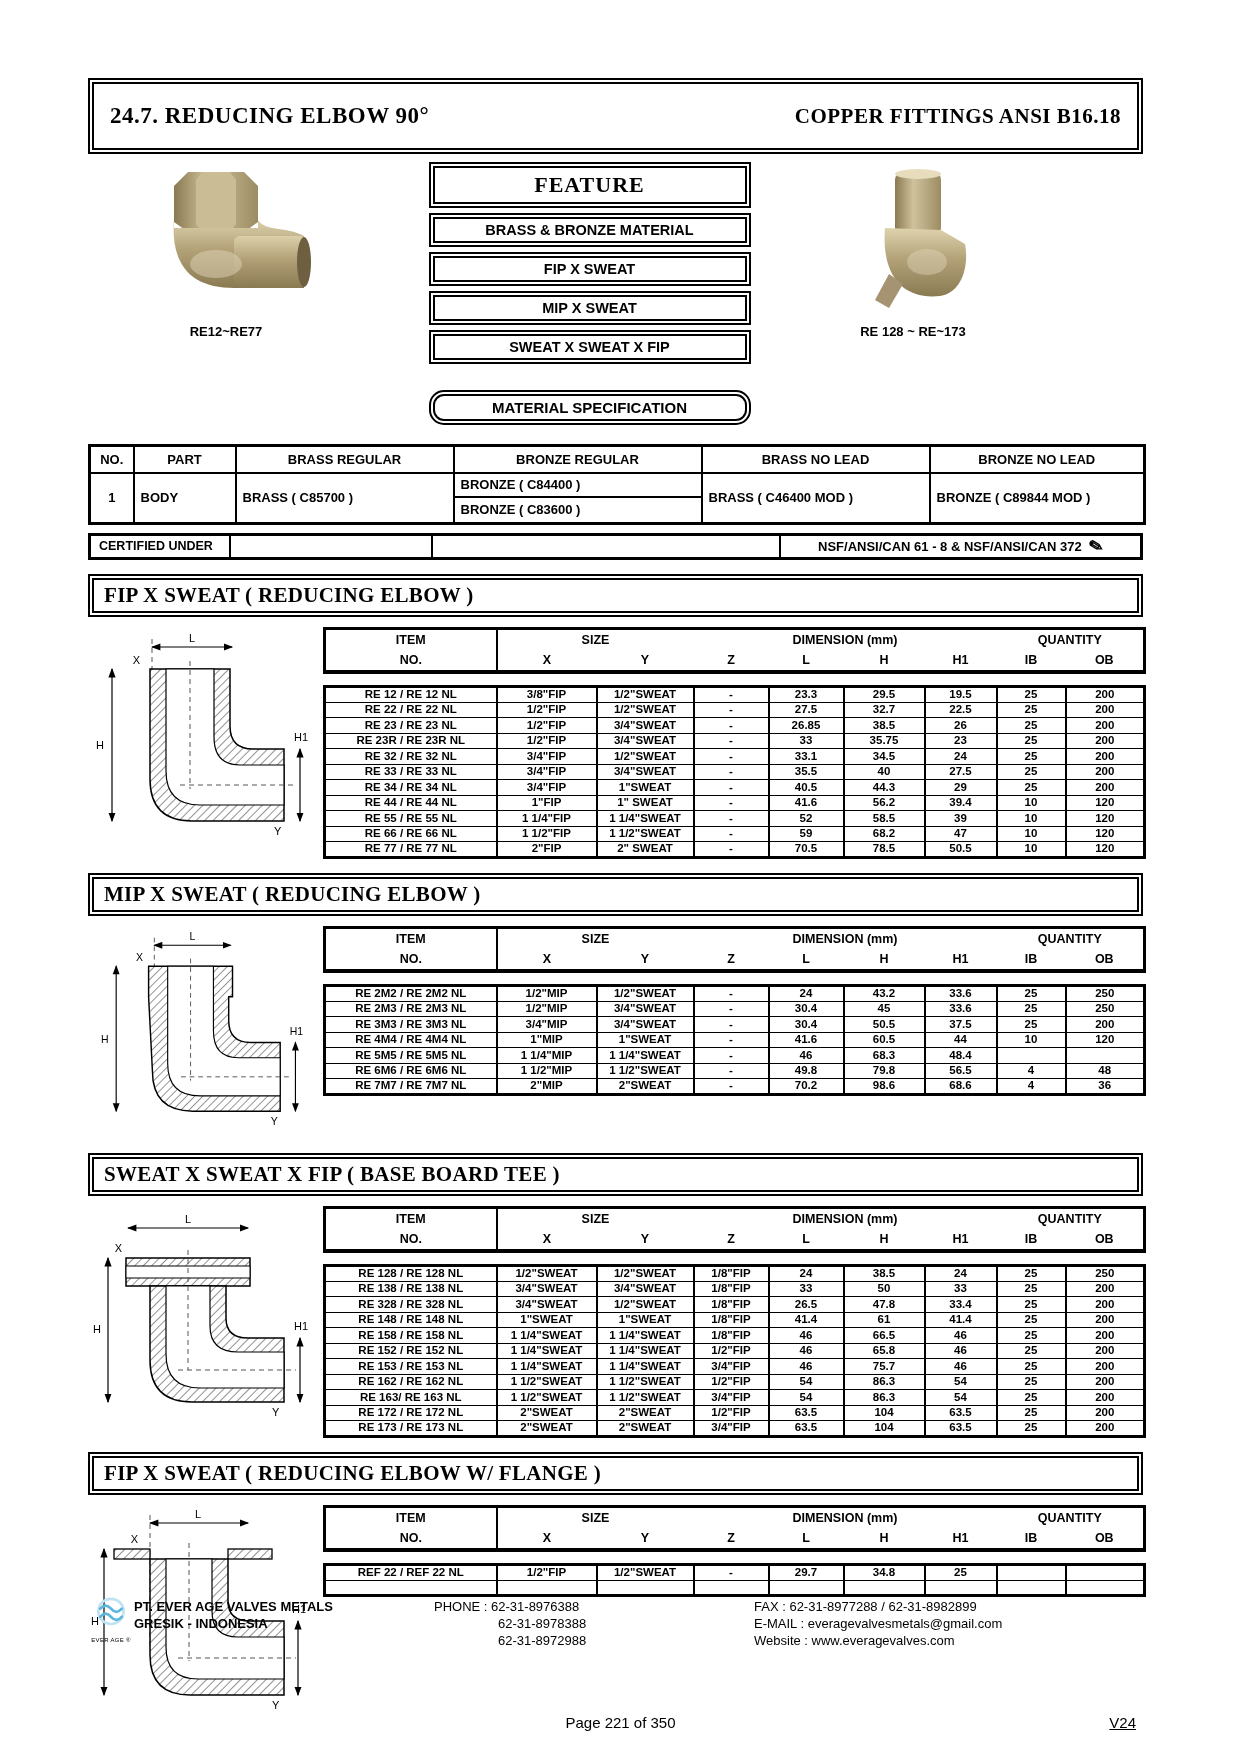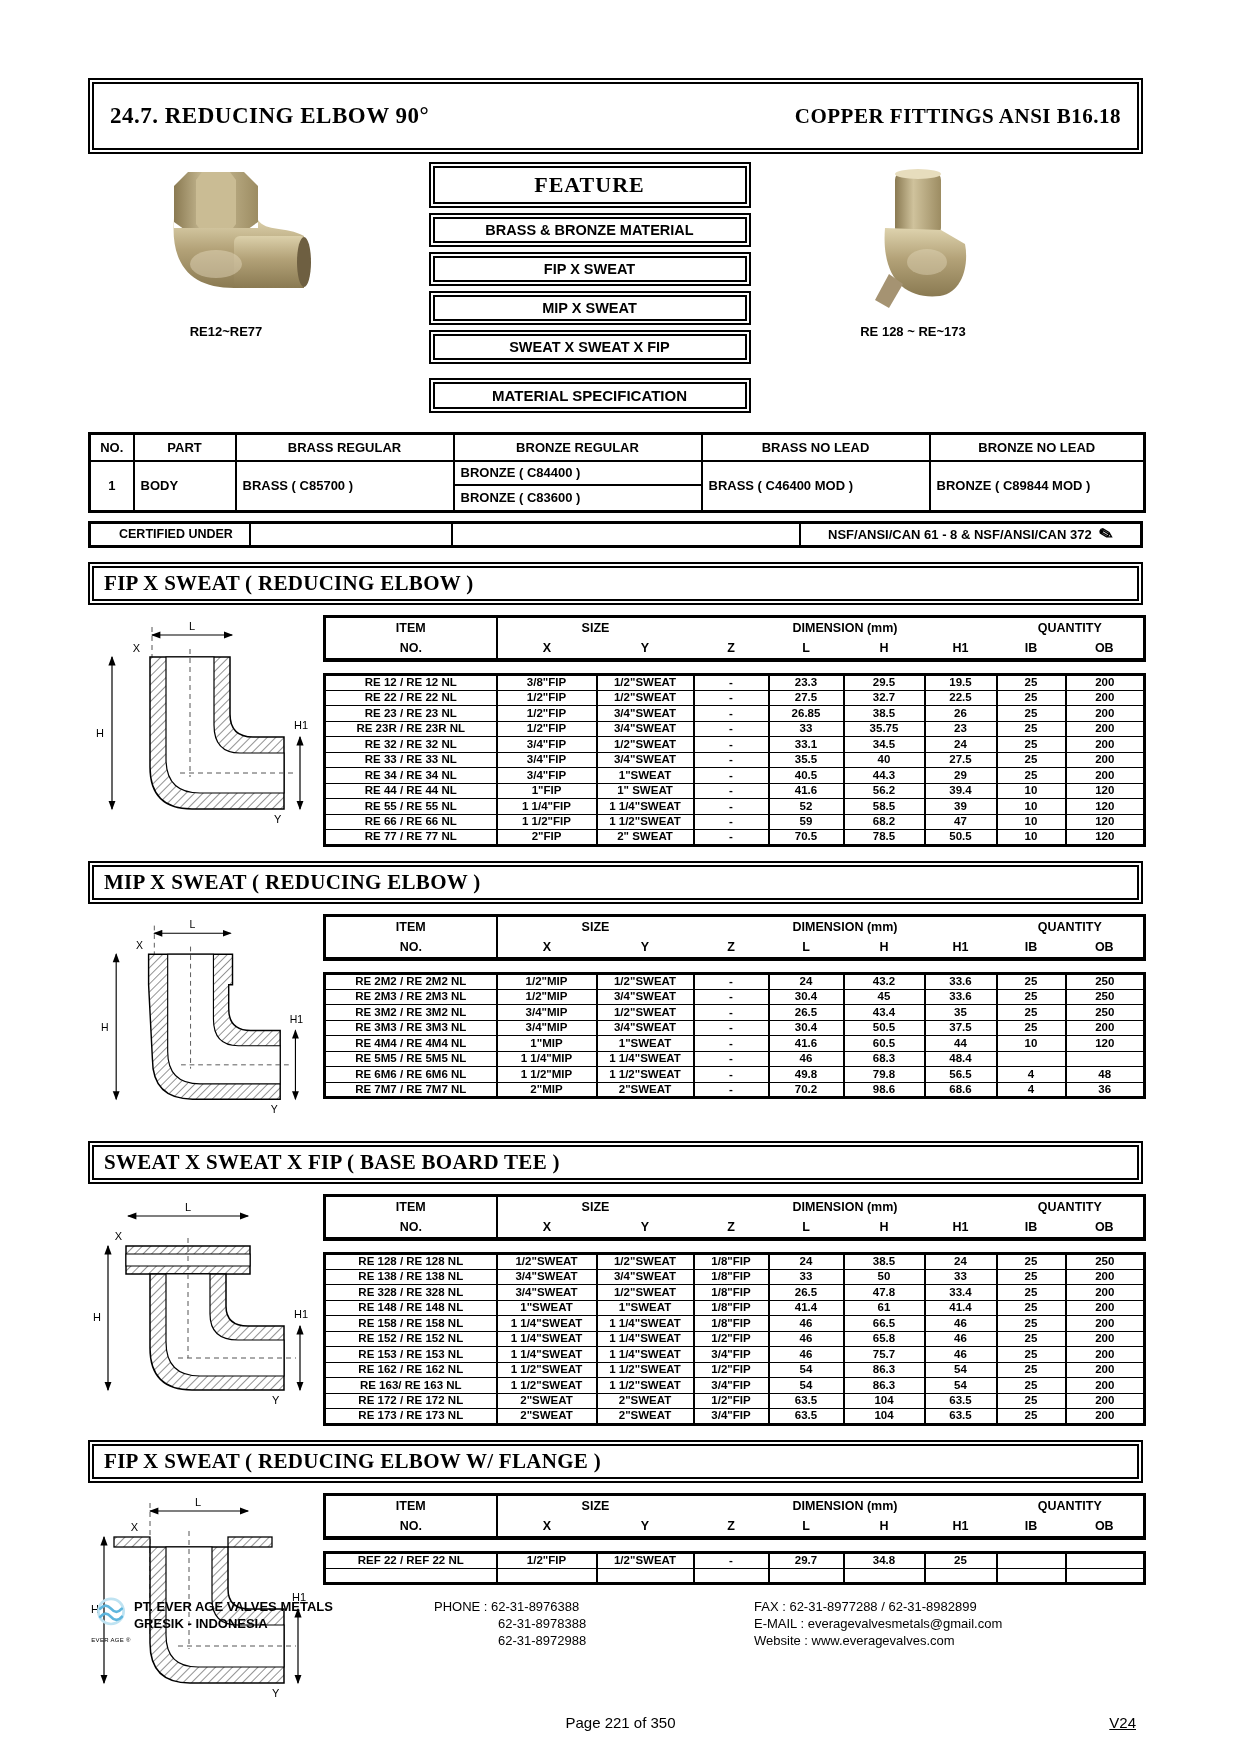--- a/index.html
+++ b/index.html
@@ -17,33 +17,33 @@
 
   .top-row { display:flex; align-items:flex-start; margin-bottom:10px; min-height:212px; }
   .photo-block { text-align:center; }
   .photo-left { width:240px; margin-left:18px; }
   .photo-right { width:160px; margin-right:150px; }
   .photo-caption { font:bold 13px "Liberation Sans", sans-serif; margin-top:4px; }
   .features { flex:1; display:flex; flex-direction:column; align-items:center; }
   .fbox { width:314px; text-align:center; margin-bottom:13px; padding:3px 21px; }
   .fbox.main { font:bold 22px "Liberation Serif", serif; letter-spacing:1px; padding:4px; }
   .fbox.item { font:bold 14.5px "Liberation Sans", sans-serif; }
-  .fbox.mat { margin-top:9px; font:bold 15px "Liberation Sans", sans-serif; }
+  .fbox.mat { margin-top:21px; font:bold 15px "Liberation Sans", sans-serif;border-radius:11px; }
 
   
   table { border-collapse:collapse; }
   .mat-tbl { width:1055px; border:3px solid #000; table-layout:fixed; font:bold 13px "Liberation Sans", sans-serif; margin-top:2px; }
   .mat-tbl td { border:2px solid #000; padding:2px 6px; }
   .mat-tbl .hd { text-align:center; height:27px; }
   .mat-tbl .dat { height:48px; }
   .mat-tbl .split { padding:0; }
   .mat-tbl .split div { padding:2px 6px; height:24px; display:flex; align-items:center; }
   .mat-tbl .split div:first-child { border-bottom:2px solid #000; }
 
-  .cert-bar { width:1055px; border:3px solid #000; display:flex; align-items:stretch; height:27px; margin-top:8px; font:bold 12.5px "Liberation Sans", sans-serif;padding-left:20px; }
+  .cert-bar { width:1055px; border:3px solid #000; display:flex; align-items:stretch; height:27px; margin-top:8px; font:bold 12.5px "Liberation Sans", sans-serif; }
   .cert-bar .c { border-right:2px solid #000; display:flex; align-items:center; padding:0 8px; }
   .cert-bar .c1 { width:140px; }
   .cert-bar .c2 { width:202px; }
   .cert-bar .c3 { width:348px; }
   .cert-bar .c4 { flex:1; border-right:none; justify-content:center; gap:7px; font-size:13px; }
   .pen { font-size:17px; display:inline-block; transform:rotate(-14deg); }
 
   .section { margin-top:18px; }
   .sec-title { margin:6px 4px 14px 4px; padding:3px 10px; font:bold 21px "Liberation Serif", serif; letter-spacing:.3px; }
   .sec-body { display:flex; }
@@ -461,31 +461,20 @@
                   <td>1/2"MIP</td>
                   <td>3/4"SWEAT</td>
                   <td>-</td>
                   <td>30.4</td>
                   <td>45</td>
                   <td>33.6</td>
                   <td>25</td>
                   <td>250</td>
                 </tr>
                 <tr>
-                  <td>RE 3M2 / RE 3M2 NL</td>
-                  <td>3/4"MIP</td>
-                  <td>1/2"SWEAT</td>
-                  <td>-</td>
-                  <td>26.5</td>
-                  <td>43.4</td>
-                  <td>35</td>
-                  <td>25</td>
-                  <td>250</td>
-                </tr>
-                <tr>
                   <td>RE 3M3 / RE 3M3 NL</td>
                   <td>3/4"MIP</td>
                   <td>3/4"SWEAT</td>
                   <td>-</td>
                   <td>30.4</td>
                   <td>50.5</td>
                   <td>37.5</td>
                   <td>25</td>
                   <td>200</td>
                 </tr>

